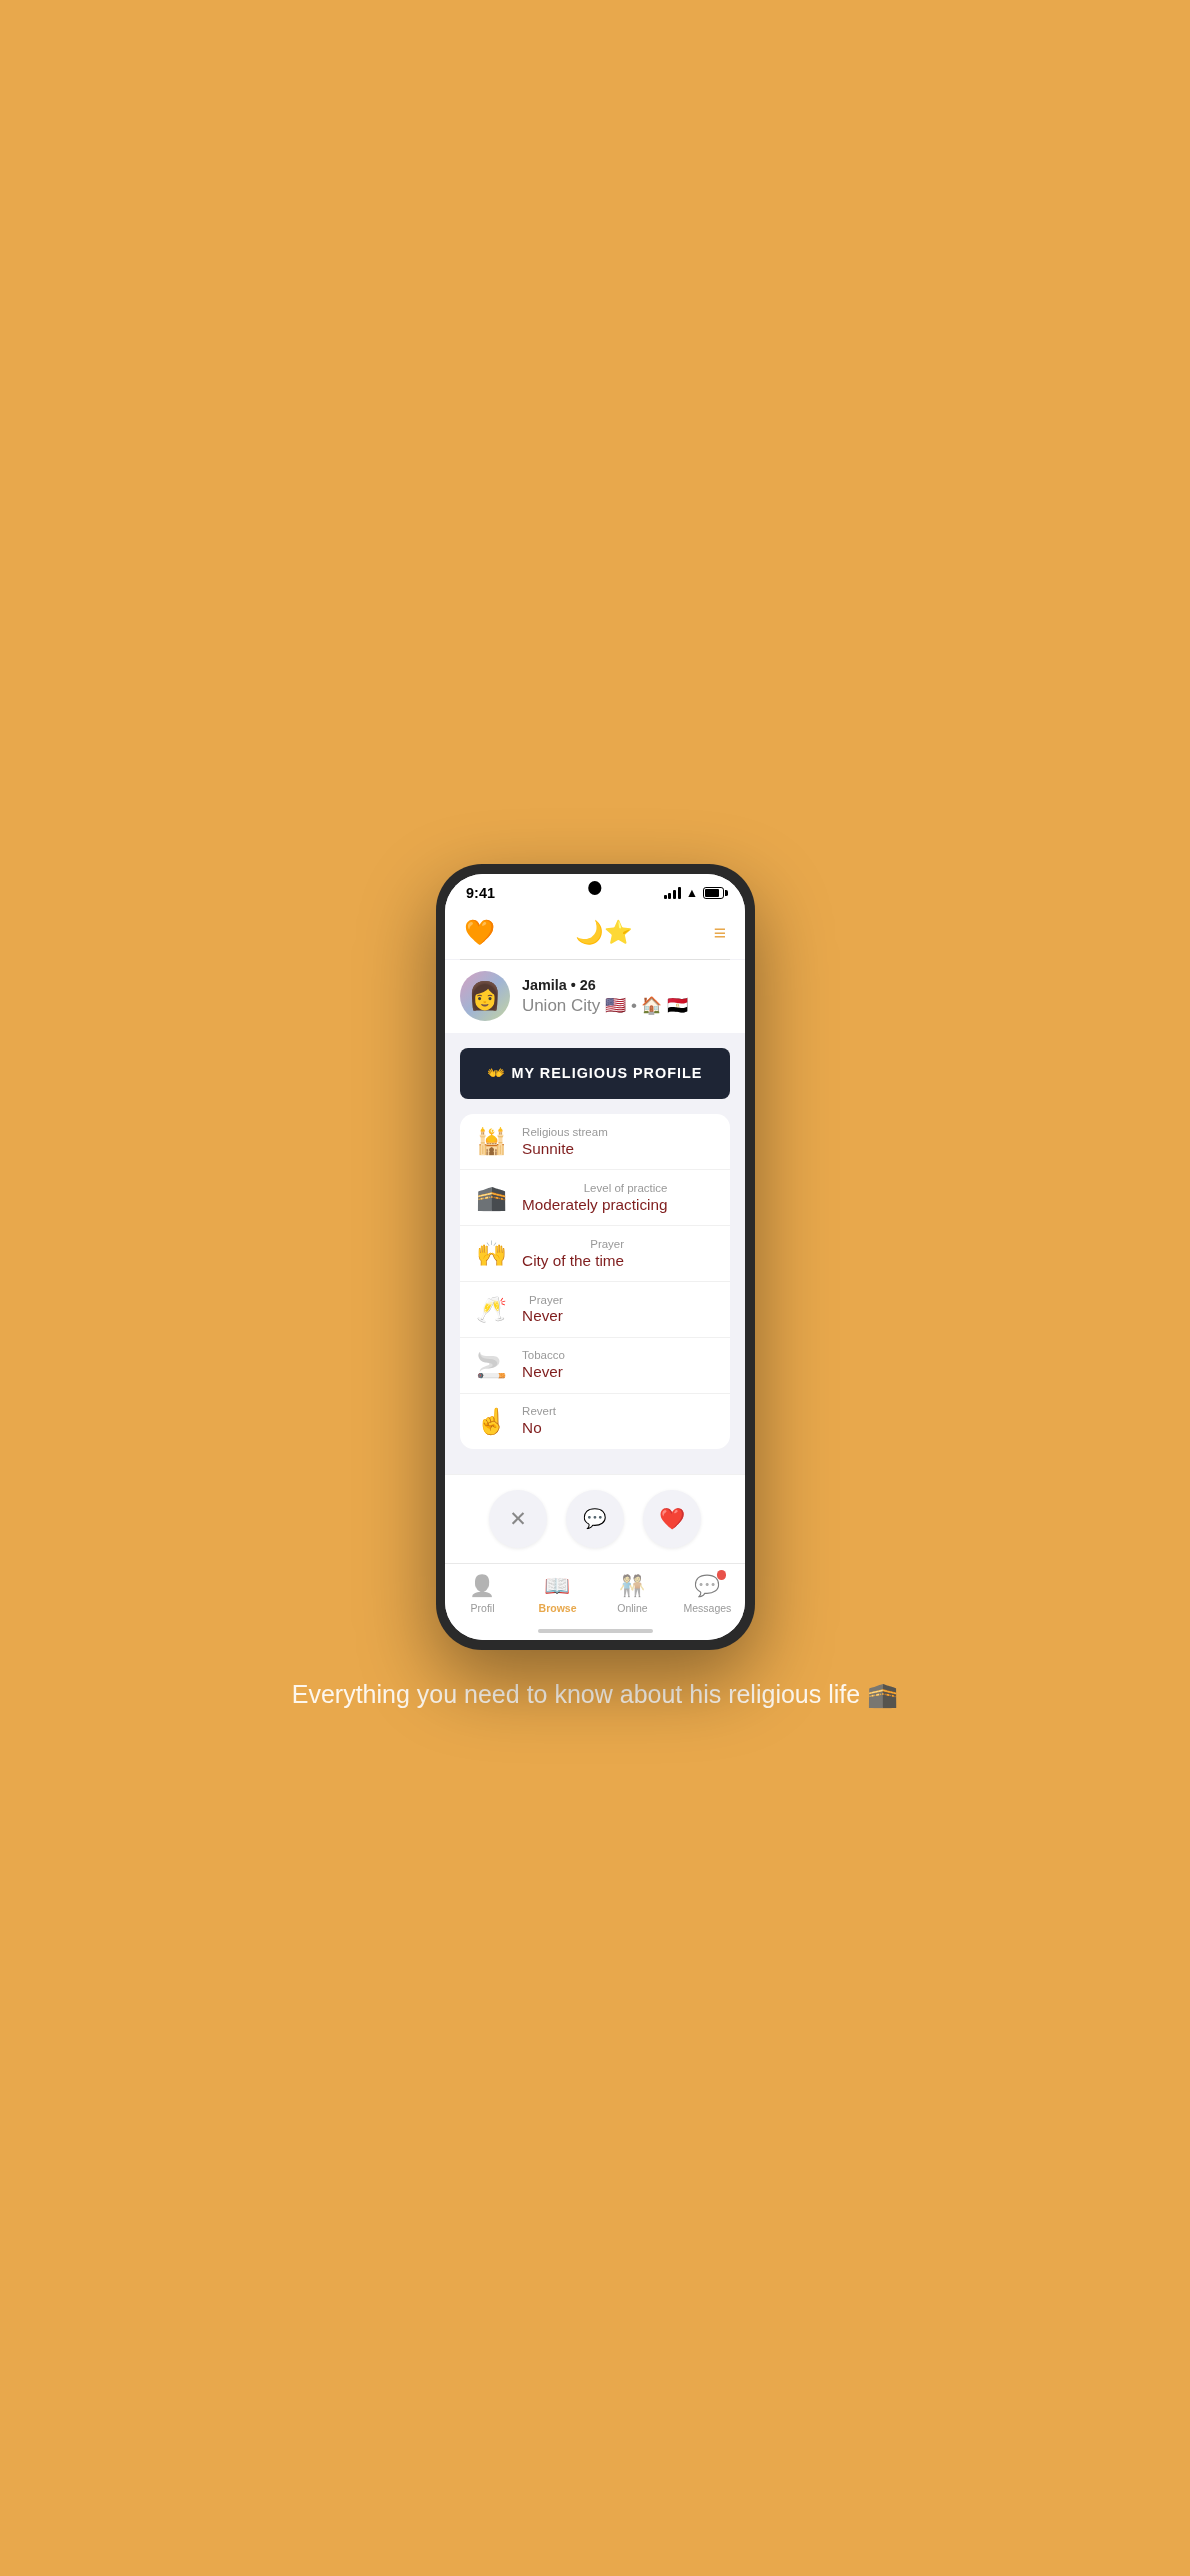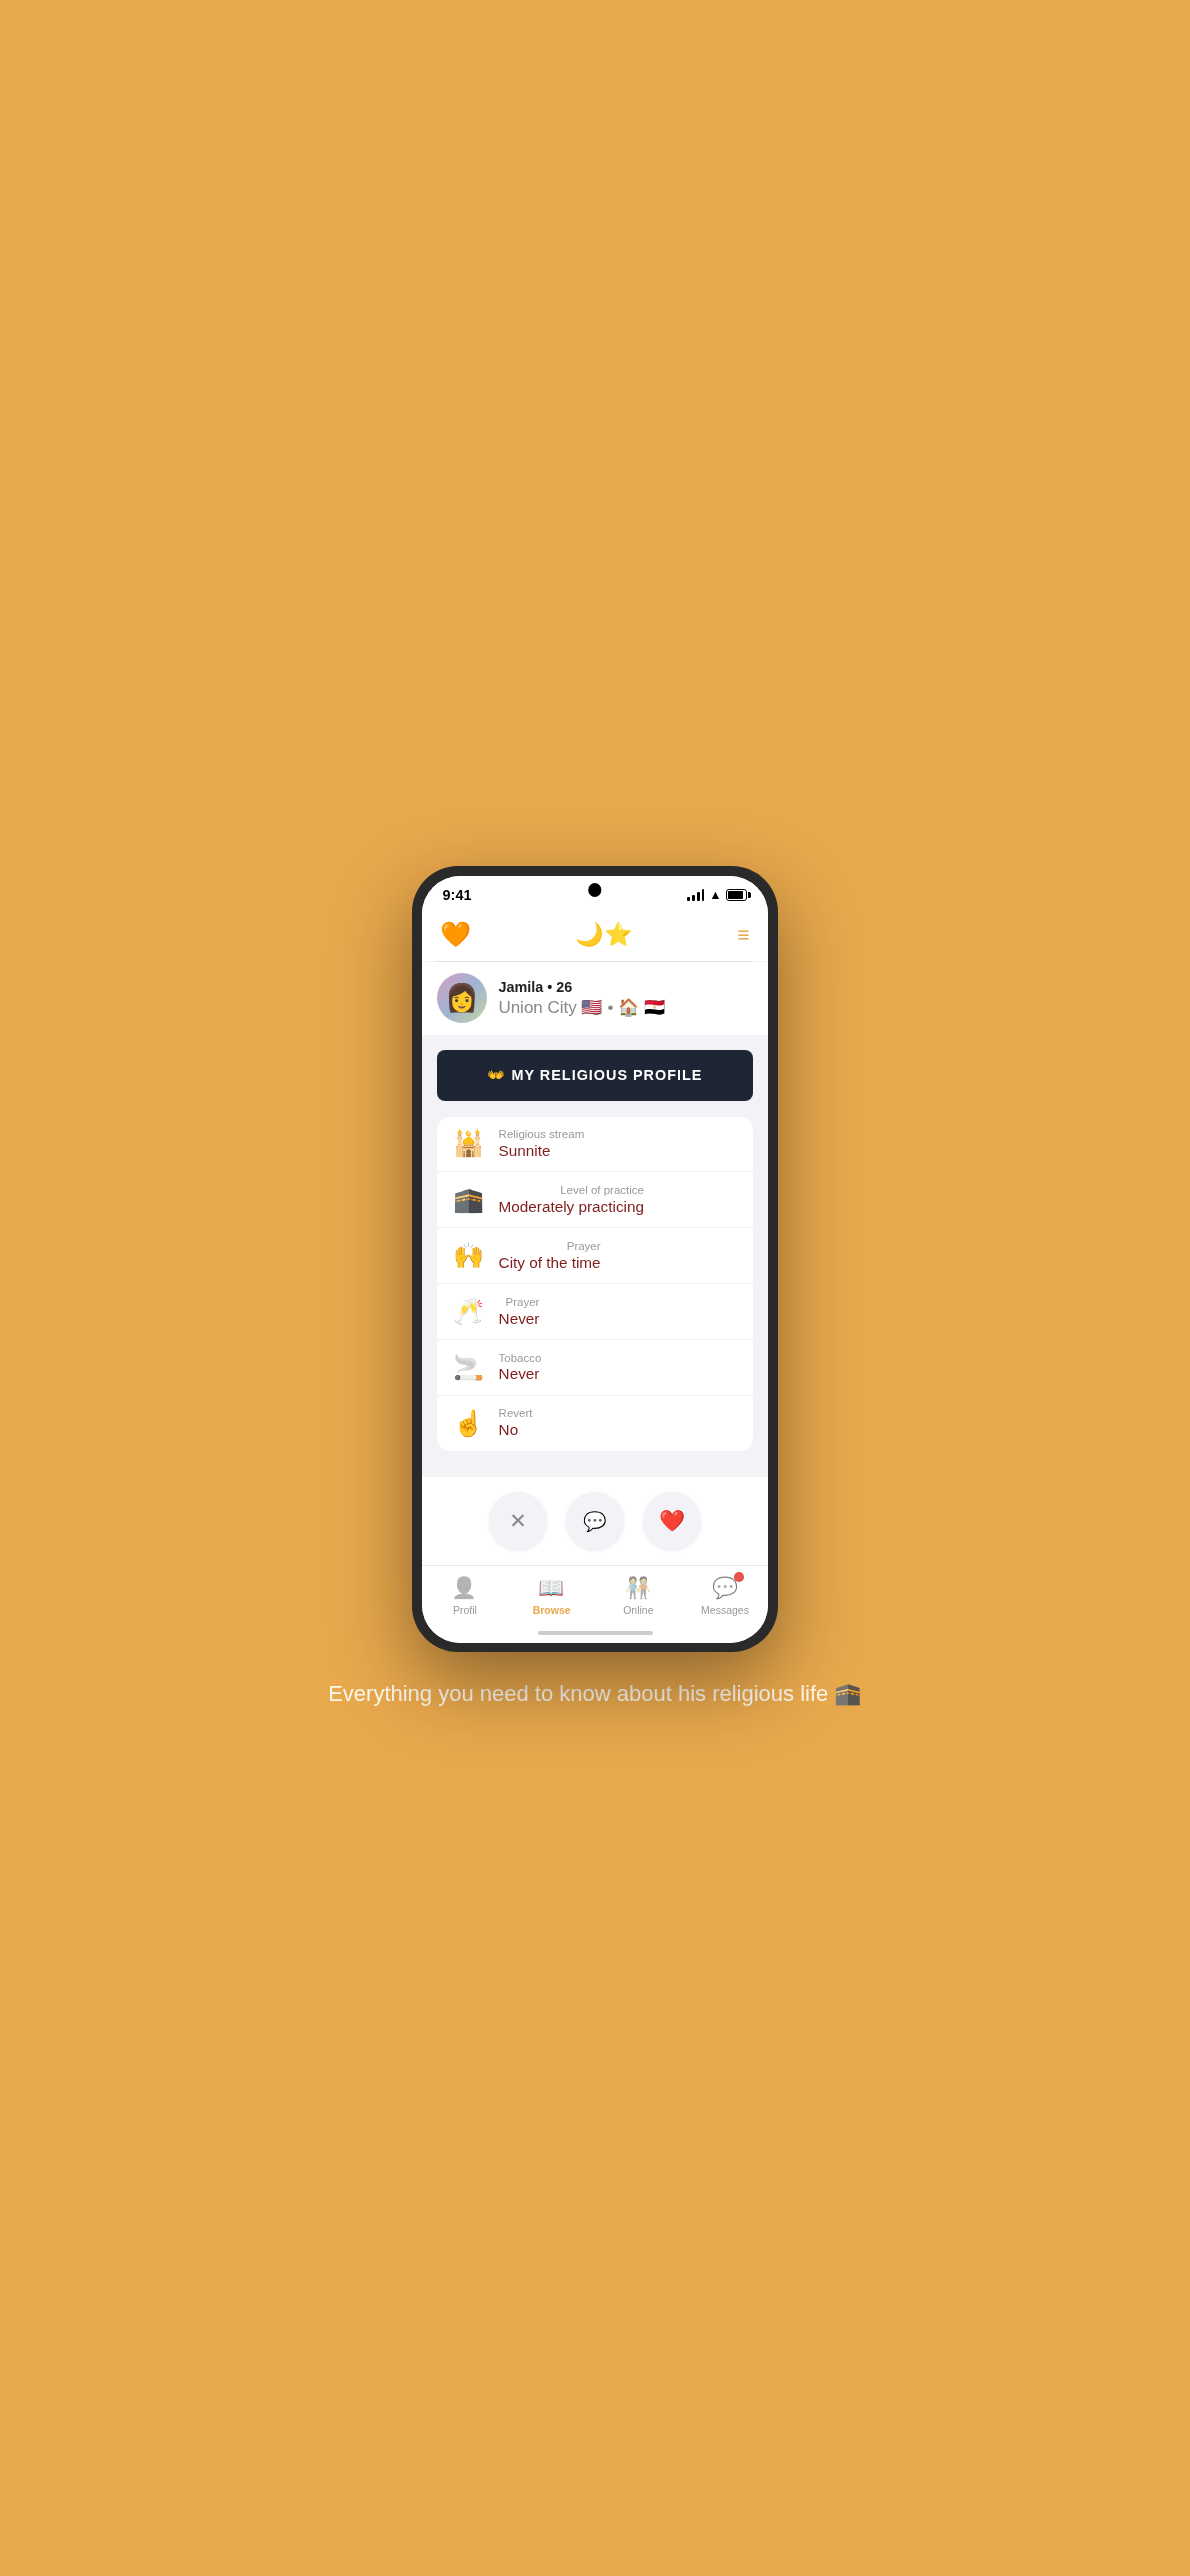--- a/index.html
+++ b/index.html
@@ -7,21 +7,21 @@
       background-color: #E8A84C;
       display: flex;
       flex-direction: column;
       align-items: center;
       justify-content: center;
       min-height: 100vh;
       font-family: -apple-system, BlinkMacSystemFont, 'Segoe UI', sans-serif;
       padding: 38px 0;
     }
     .phone-outer {
-      width: 366px;
+      width: 319px;
       background: #2a2a2a;
       border-radius: 46px;
       padding: 9.6px;
       box-shadow: 0 29px 77px rgba(0,0,0,0.4);
       position: relative;
     }
     .phone-inner {
       background: #f2f2f7;
       border-radius: 38px;
       overflow: hidden;
@@ -224,21 +224,21 @@
     .home-bar {
       width: 115px;
       height: 3.8px;
       background: #ccc;
       border-radius: 1.9px;
     }
     .bottom-tagline {
       margin-top: 27px;
       text-align: center;
       color: rgba(255,255,255,0.9);
-      font-size: 22px;
+      font-size: 25px;
       line-height: 1.4;
       padding: 0 38px;
       font-weight: 400;
     }
     
     .signal-bars {
       display: flex;
       align-items: flex-end;
       gap: 1.9px;
       height: 11.5px;

